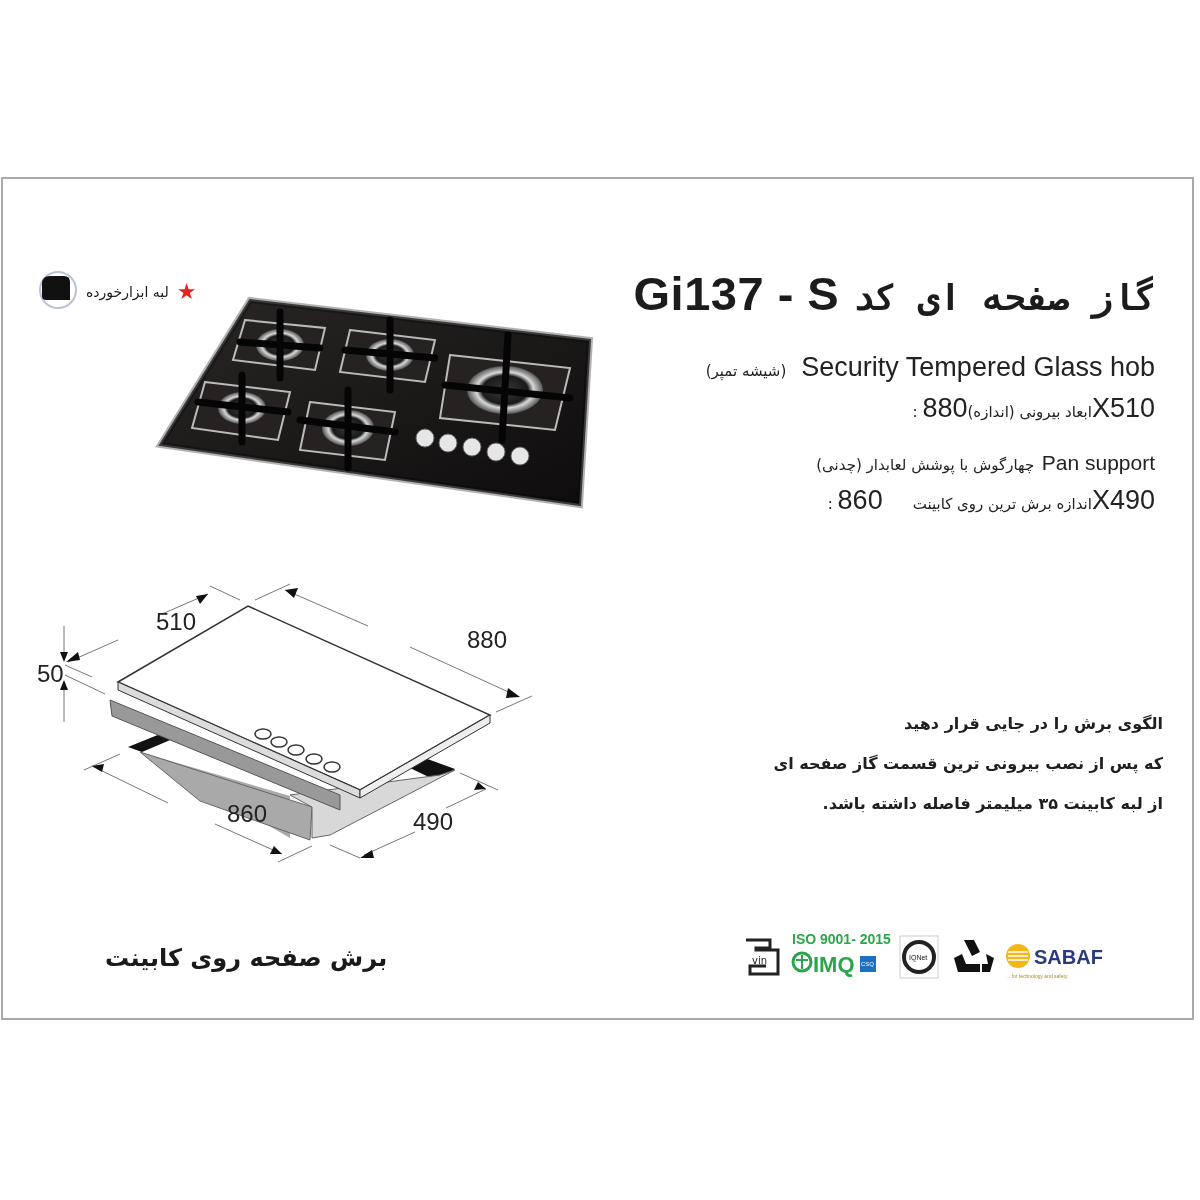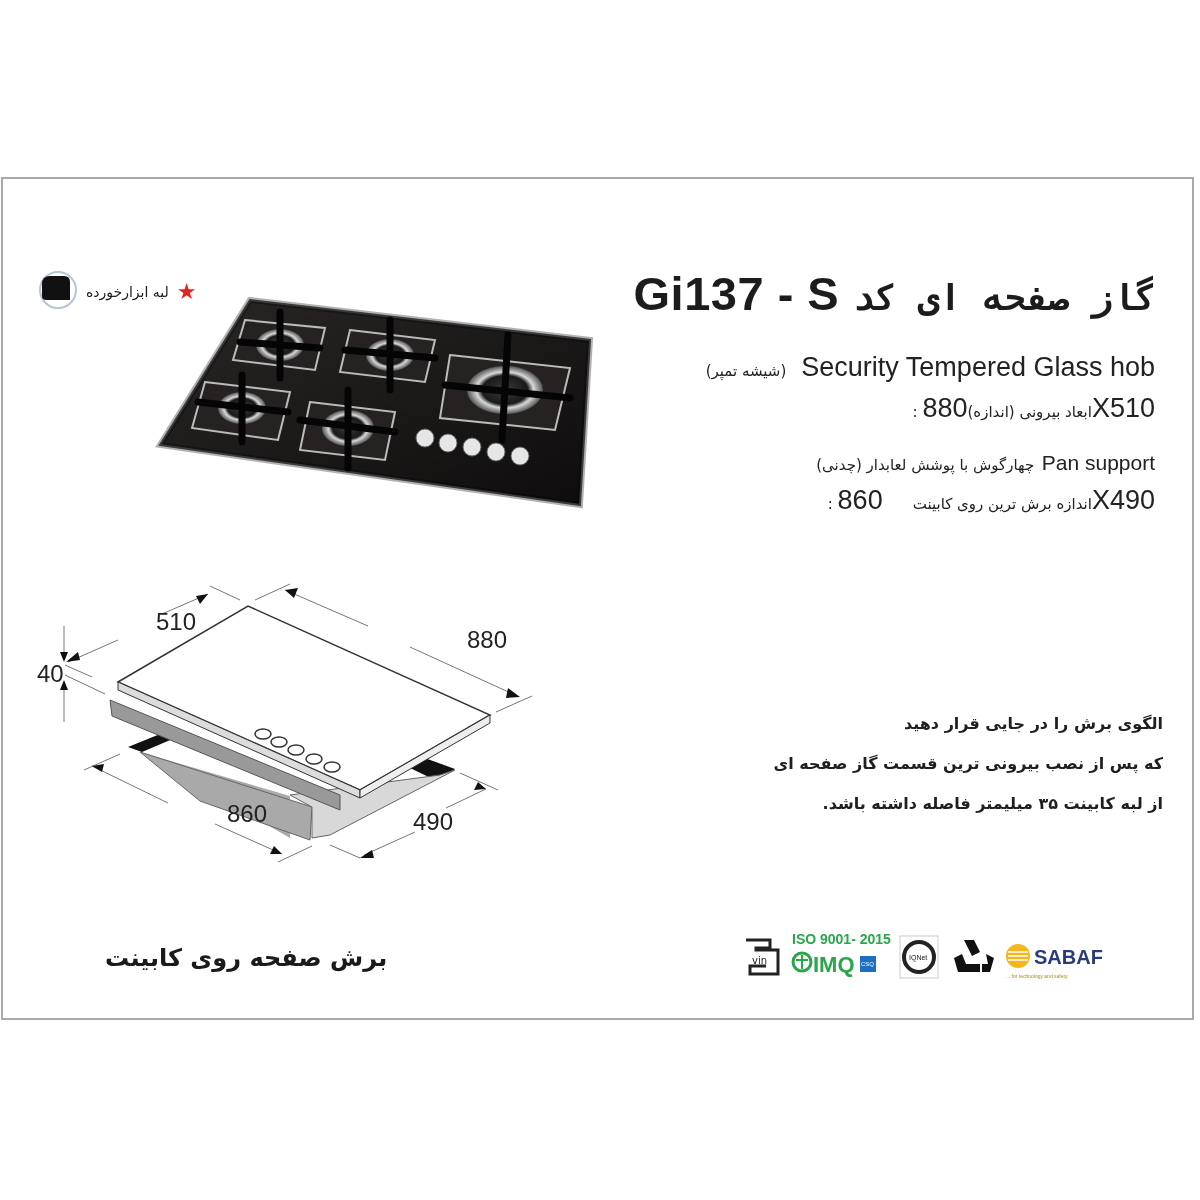--- a/index.html
+++ b/index.html
@@ -181,21 +181,21 @@
     <polygon points="44,92 40,82 48,82"></polygon>
     <polygon points="44,110 40,120 48,120"></polygon>
     <polygon points="72,196 84,194 82,202"></polygon>
     <polygon points="262,284 250,284 254,276"></polygon>
     <polygon points="340,288 352,280 354,288"></polygon>
     <polygon points="466,219 454,220 458,212"></polygon>
   </g>
 </svg>
 <div class="abs dim" style="left:156px; top:608px;">510</div>
 <div class="abs dim" style="left:467px; top:626px;">880</div>
-<div class="abs dim" style="left:37px; top:660px;">40</div>
+<div class="abs dim" style="left:37px; top:660px;">50</div>
 <div class="abs dim" style="left:215px; top:800px;margin-left:12px;">860</div>
 <div class="abs dim" style="left:413px; top:808px;">490</div>
 
 <div class="abs note">
   <div>الگوی برش را در جایی قرار دهید</div>
   <div>که پس از نصب بیرونی ترین قسمت گاز صفحه ای</div>
   <div>از لبه کابینت ۳۵ میلیمتر فاصله داشته باشد.</div>
 </div>
 
 <div class="abs cutout-caption">برش صفحه روی کابینت</div>

